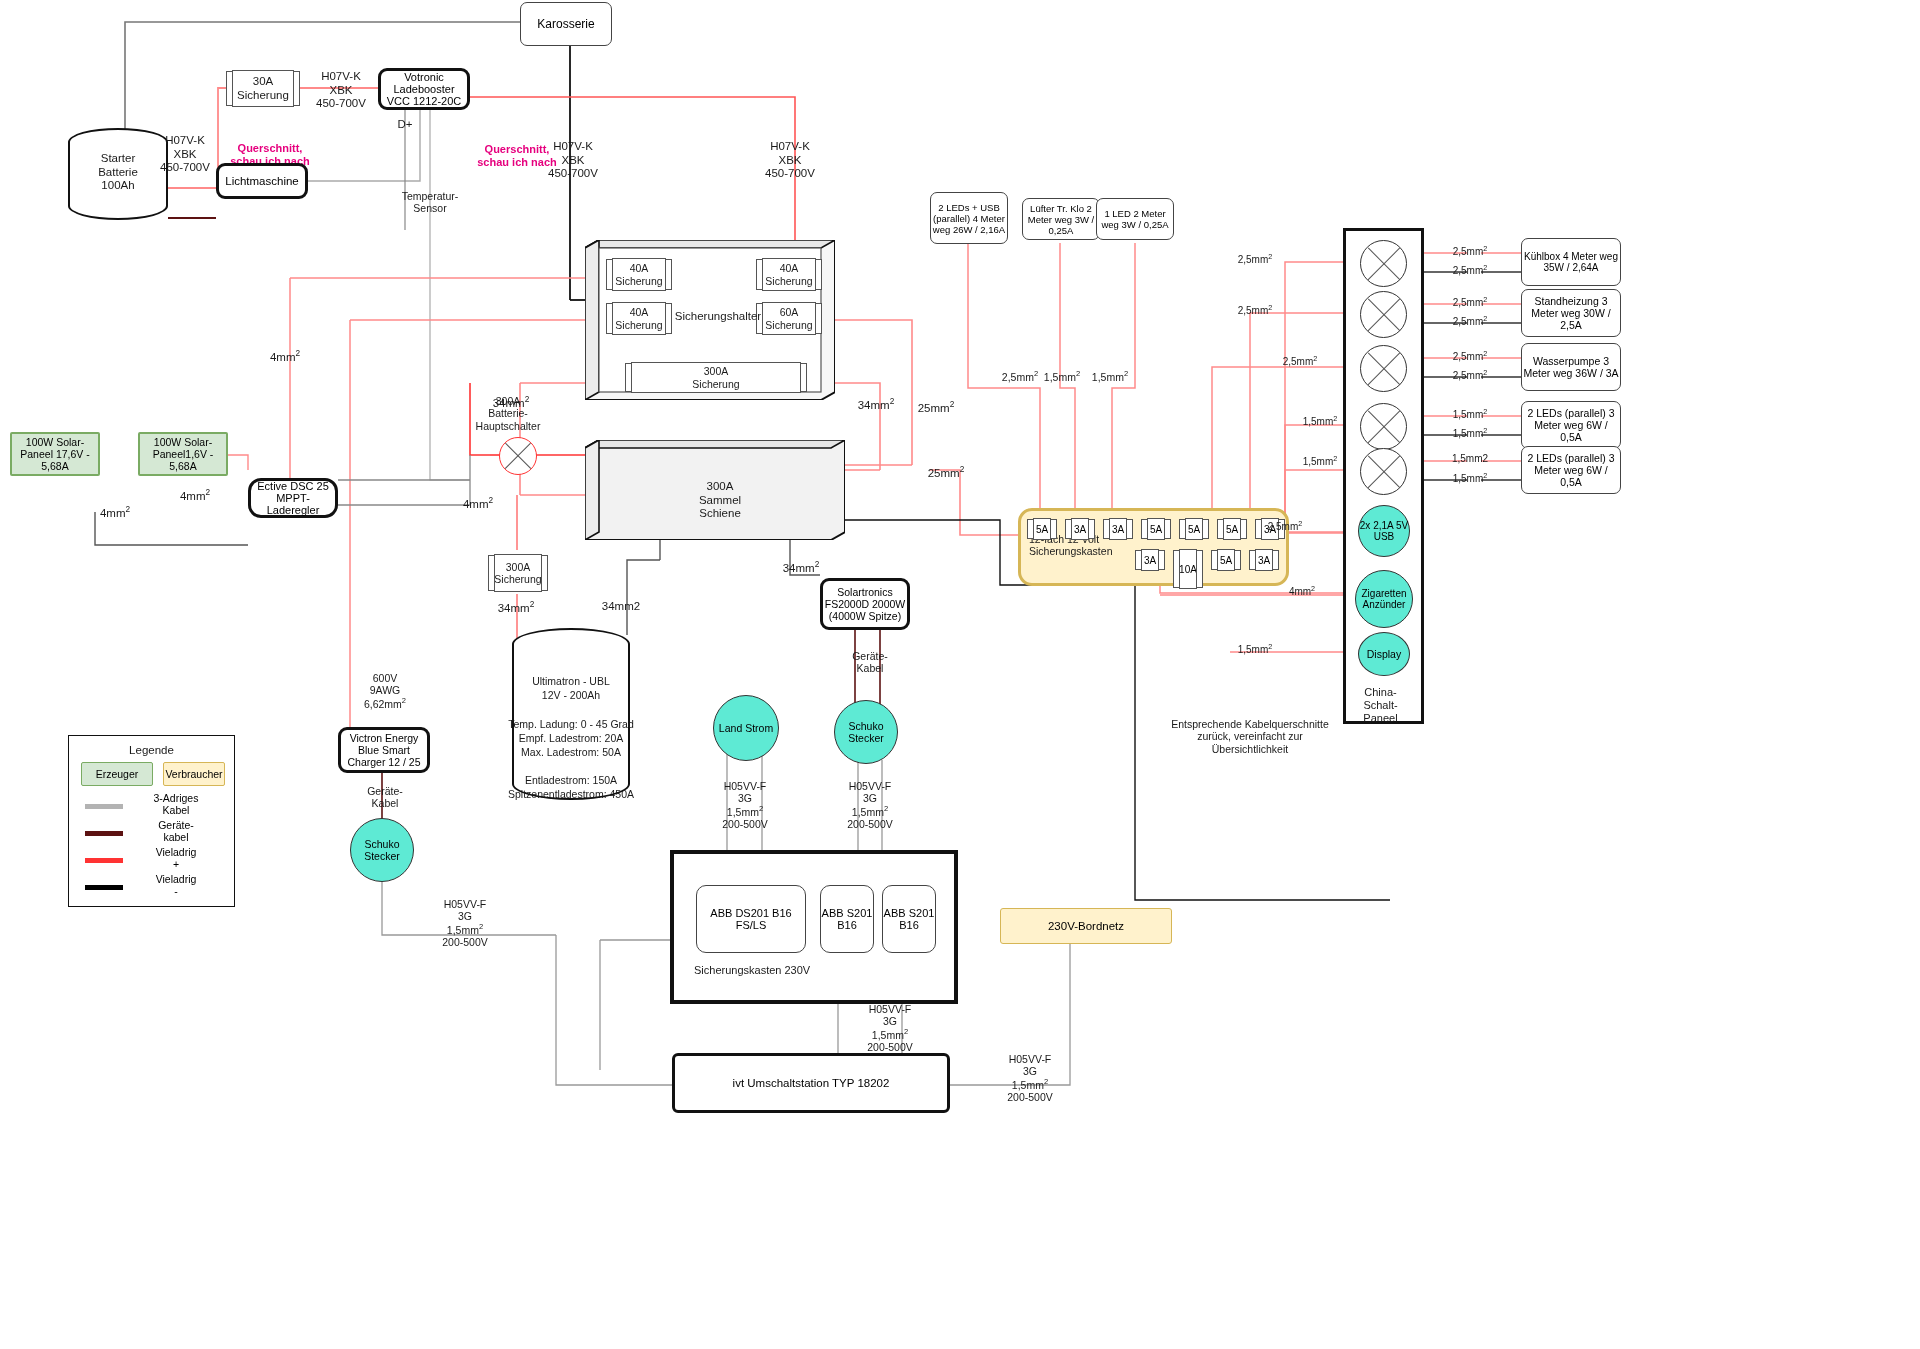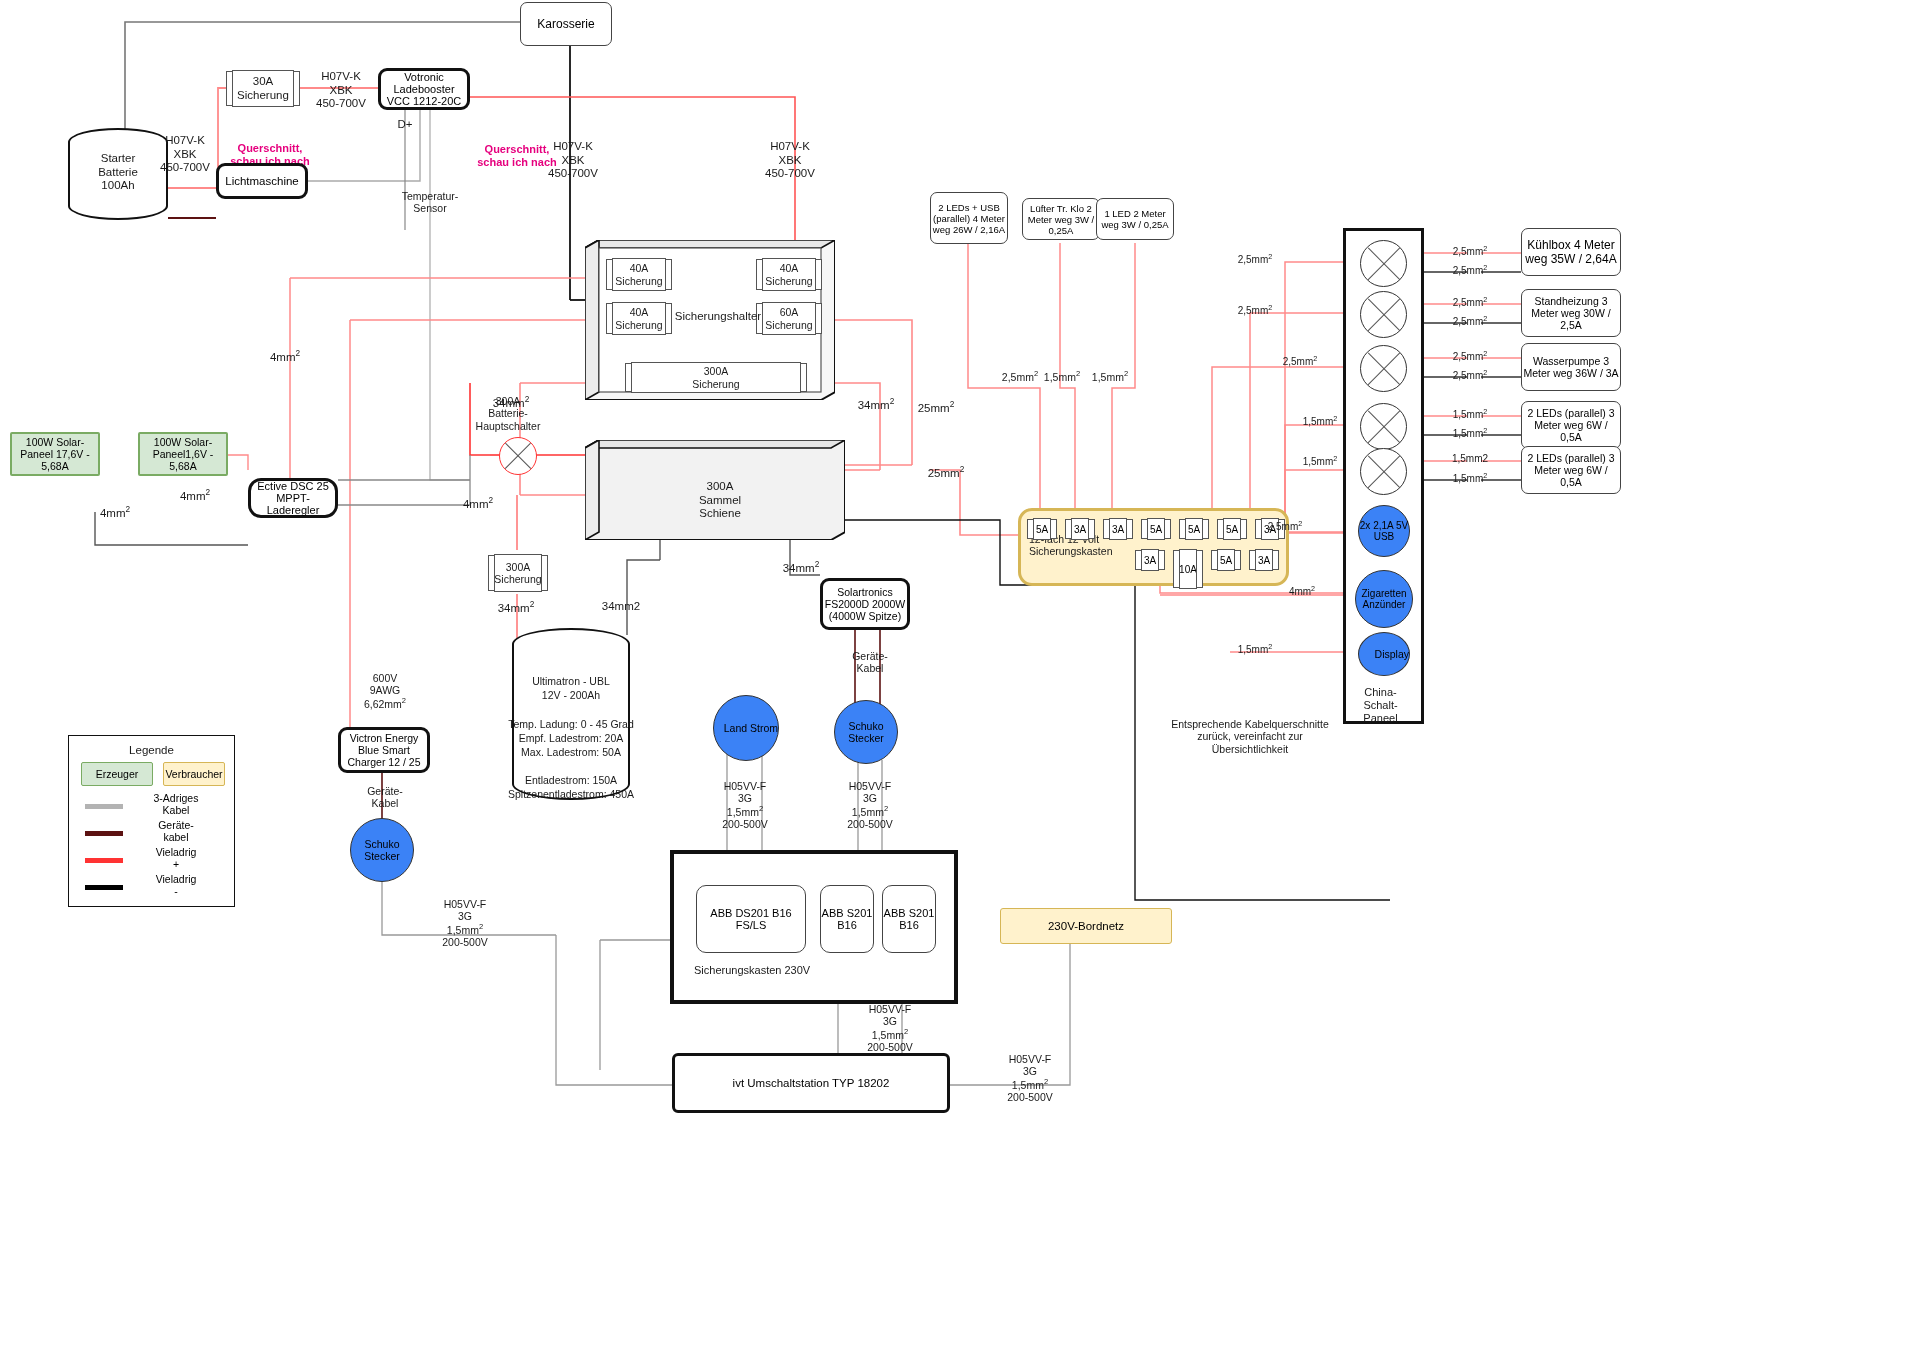--- a/index.html
+++ b/index.html
@@ -15,21 +15,21 @@
   .fuse:before{left:-7px;}
   .fuse:after{right:-7px;}
   .green{background:#d5e8d4;border:2.4px solid #7aab63;}
   .yellow{background:#fff2cc;border:1.6px solid #d6b656;}
   .cyl{position:absolute;}
   .cyl .body{position:absolute;inset:0;border:2px solid #111;border-radius:50%/16% 16% 16% 16%;background:#fff;}
   .lamp{position:absolute;border:1.5px solid #333;border-radius:50%;background:#fff;}
   .lamp:before,.lamp:after{content:"";position:absolute;left:50%;top:50%;width:100%;height:1.4px;background:#555;transform-origin:center;}
   .lamp:before{transform:translate(-50%,-50%) rotate(45deg);}
   .lamp:after{transform:translate(-50%,-50%) rotate(-45deg);}
-  .circ{position:absolute;border:1.4px solid #333;border-radius:50%;background:#3b82f6;display:flex;align-items:center;justify-content:flex-end;text-align:center;}
+  .circ{position:absolute;border:1.4px solid #333;border-radius:50%;background:#5eead4;display:flex;align-items:center;justify-content:center;text-align:center;}
   .magenta{color:#e6007e;font-weight:bold;}
   svg#wires{position:absolute;left:0;top:0;width:1920px;height:1349px;pointer-events:none;}
   .lbl{font-size:11.5px;}
   sup{font-size:.72em;vertical-align:super;}
 </style>
 </head>
 <body>
 
 <div id="stage">
 
@@ -490,21 +490,21 @@
 USB</span>
   </div>
   <div class="circ" style="left:1355px;top:570px;width:56px;height:56px;font-size:10px;">
     <span>Zigaretten
 Anzünder</span>
   </div>
   <div class="circ" style="left:1358px;top:632px;width:50px;height:42px;font-size:10.5px;border-radius:50%;">
     <span>Display</span>
   </div>
 
-  <div class="node boxthin" style="left:1521px;top:228px;width:100px;height:48px;font-size:12px;">
+  <div class="node boxthin" style="left:1521px;top:238px;width:100px;height:48px;font-size:10px;">
     <span>Kühlbox
 4 Meter weg
 35W / 2,64A</span>
   </div>
   <div class="node boxthin" style="left:1521px;top:289px;width:100px;height:48px;font-size:10.5px;">
     <span>Standheizung
 3 Meter weg
 30W / 2,5A</span>
   </div>
   <div class="node boxthin" style="left:1521px;top:343px;width:100px;height:48px;font-size:10.5px;">

